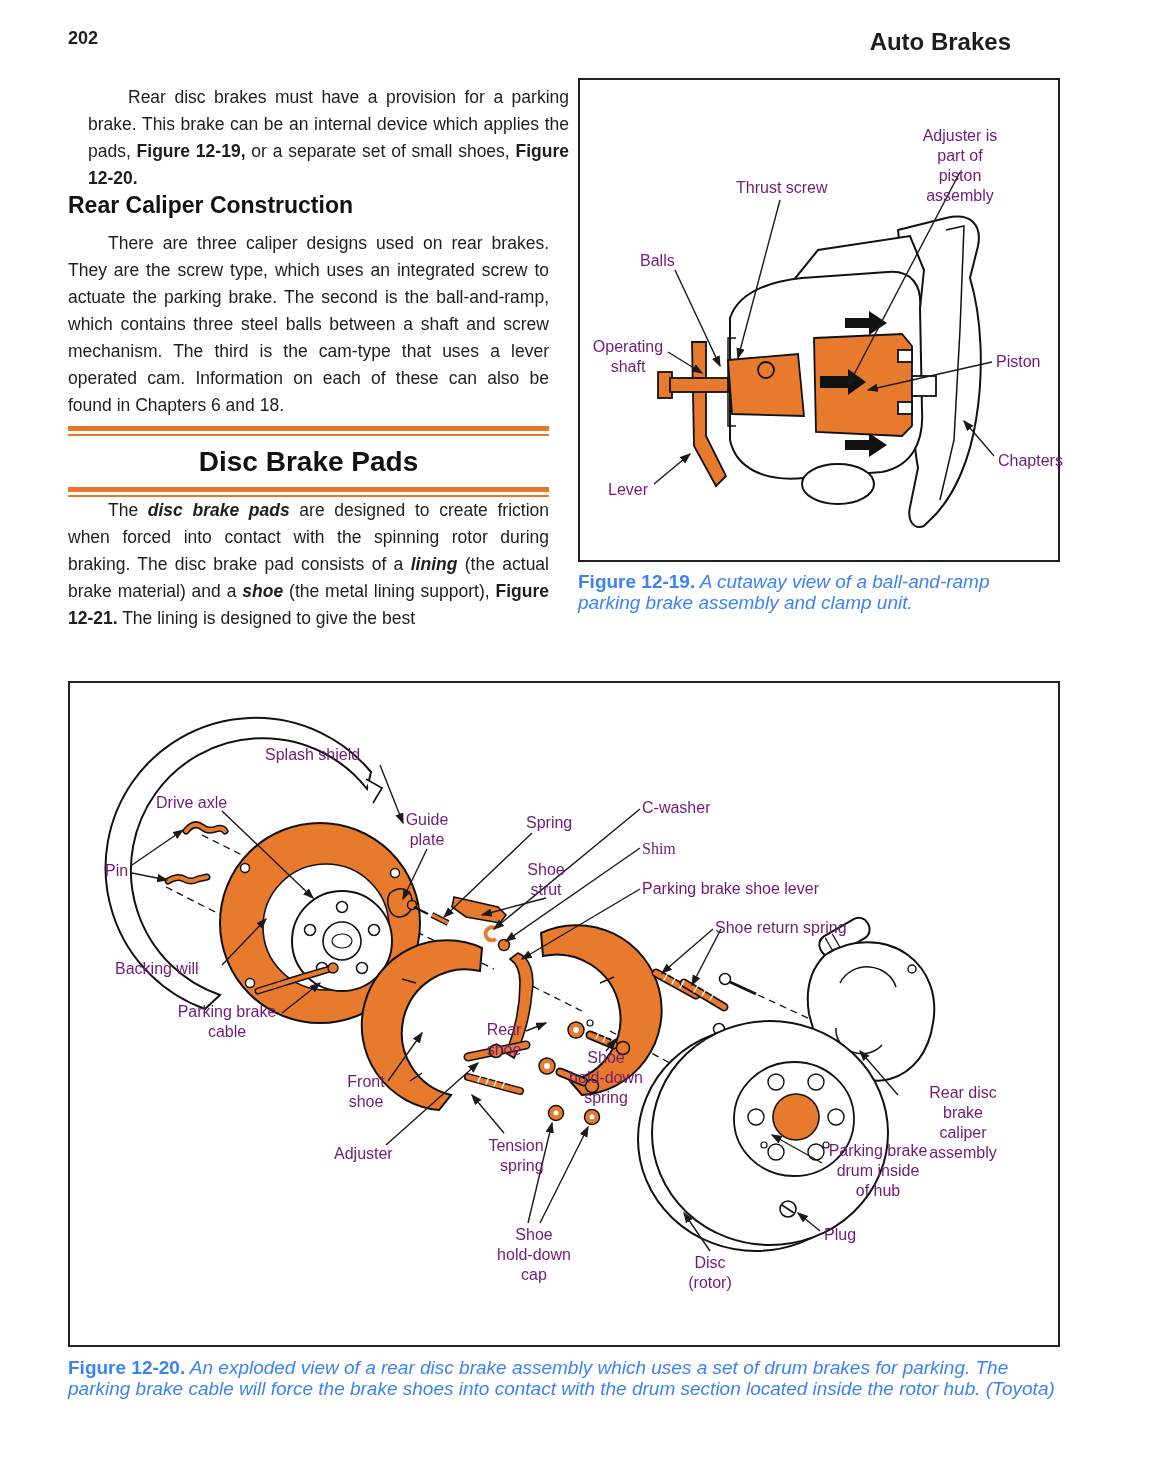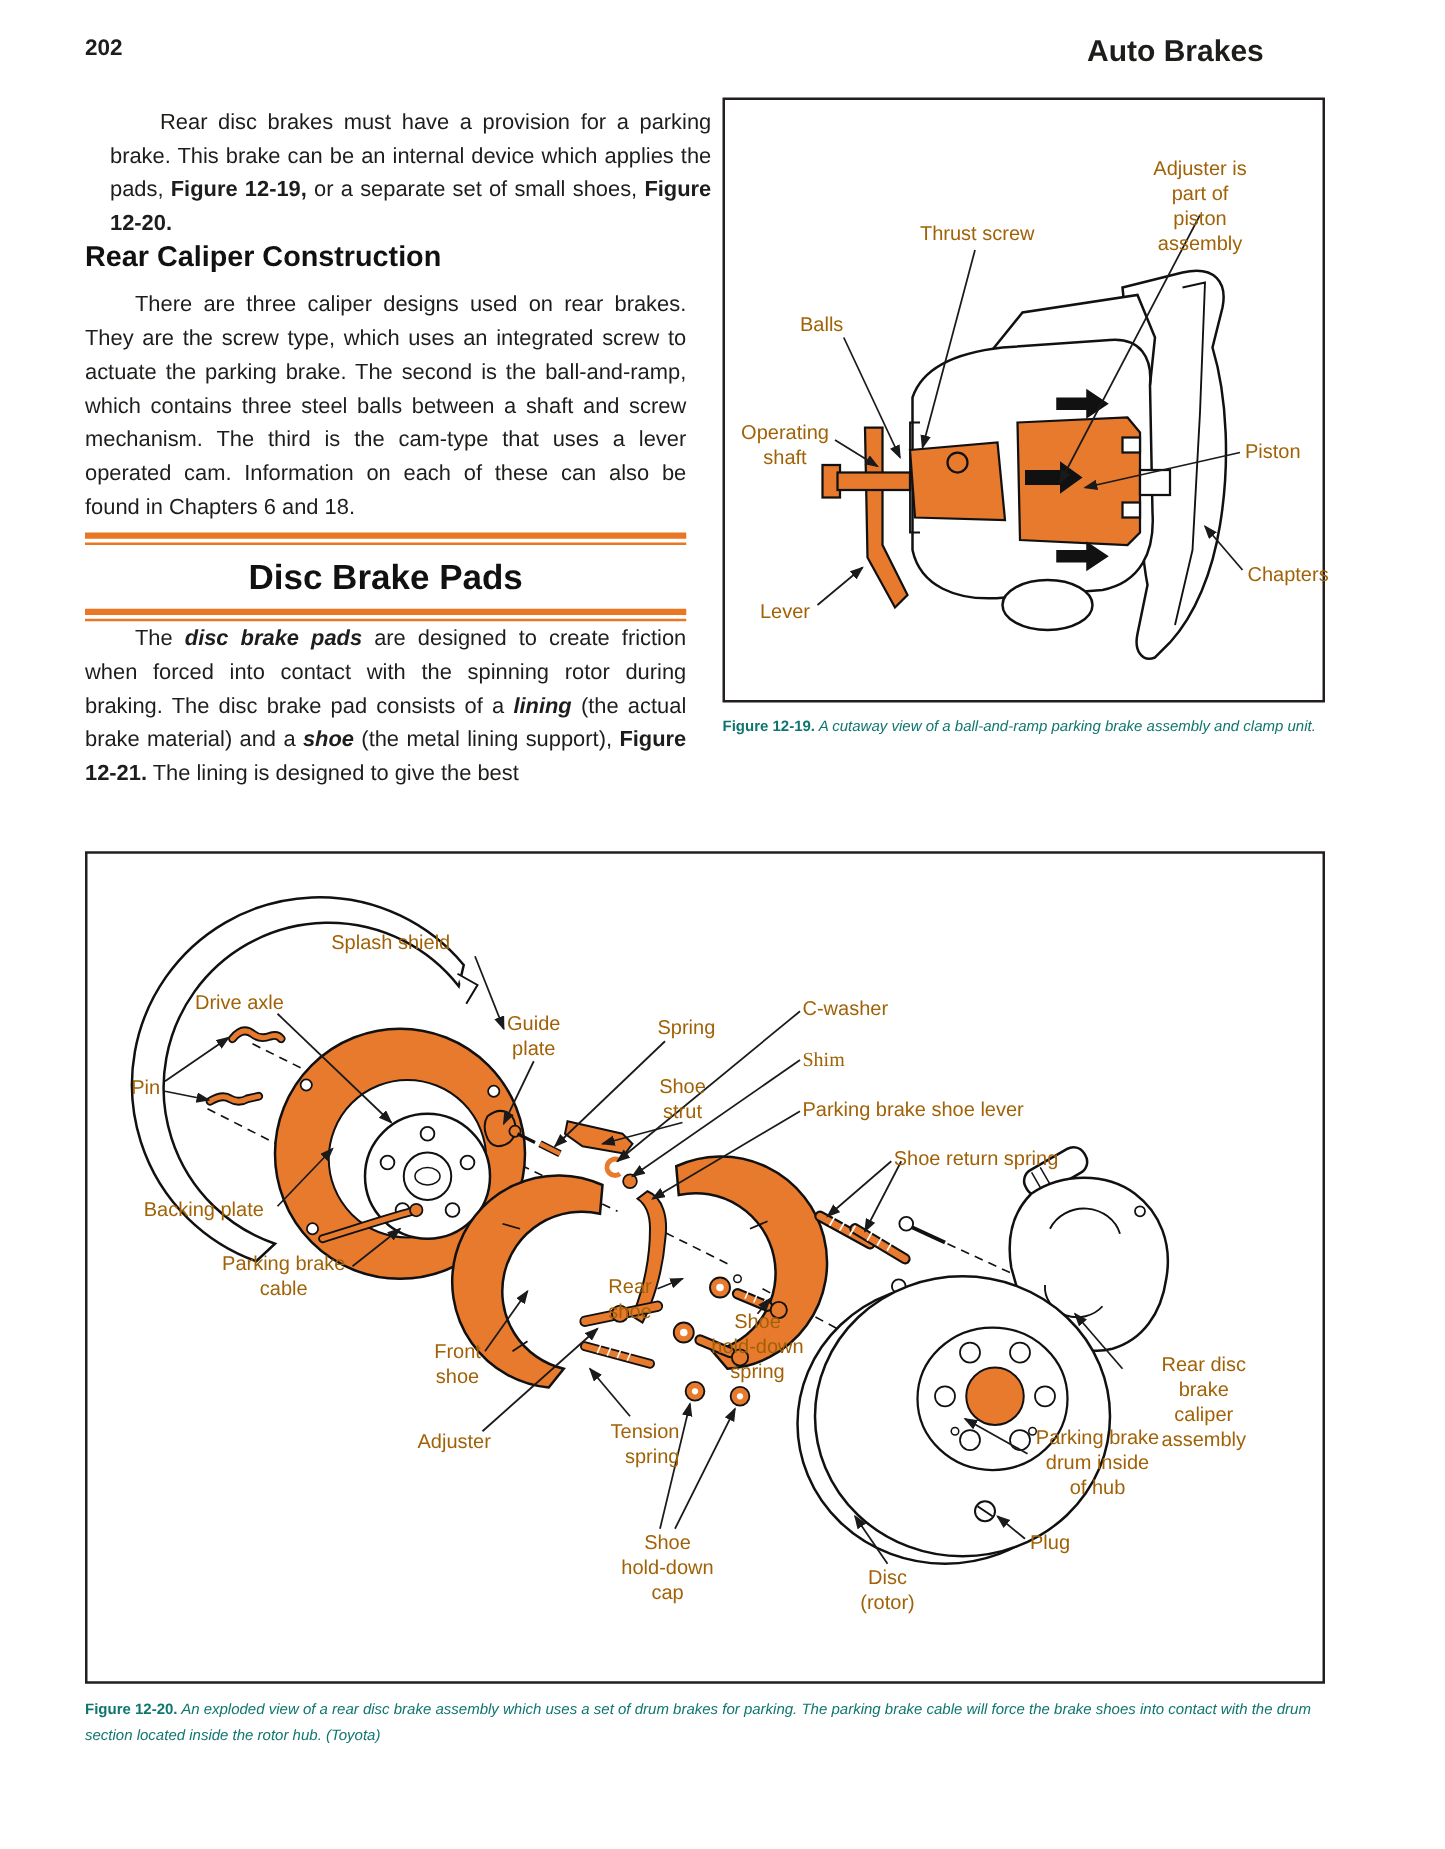--- a/index.html
+++ b/index.html
@@ -12,24 +12,24 @@
   .col{position:absolute;left:68px;width:481px;}
   .body-p{font-size:17.5px;line-height:27px;text-align:justify;margin:0;text-indent:40px;}
   .b{font-weight:bold;}
   .bi{font-weight:bold;font-style:italic;}
   .sec-head{font-size:23px;font-weight:bold;margin:0;color:#111;}
   .dbp-rule{height:3px;border-top:5px solid #e87622;border-bottom:2px solid #e87622;}
   .dbp-title{font-size:28px;font-weight:bold;text-align:center;margin:10px 0 9px 0;color:#111;}
   
   .figbox{position:absolute;border:2px solid #231f20;background:#fff;}
   .figbox svg{position:absolute;left:0;top:0;}
-  .co{position:absolute;font-size:16px;line-height:20px;color:#a16207;white-space:pre-line;}
+  .co{position:absolute;font-size:16px;line-height:20px;color:#701a75;white-space:pre-line;}
   .cc{text-align:center;transform:translateX(-50%);}
   
-  .cap{position:absolute;font-size:12px;line-height:21px;color:#0f766e;}
+  .cap{position:absolute;font-size:19px;line-height:21px;color:#3b82f6;}
   .cap .lbl{font-weight:bold;font-style:normal;}
   .cap .txt{font-style:italic;}
 </style>
 </head>
 <body>
 
 <div class="page">
 
   <div class="pgnum">202</div>
   <div class="runtitle">Auto Brakes</div>
@@ -294,21 +294,21 @@
     <div class="co" style="left:35px;top:178px;">Pin</div>
     <div class="co cc" style="left:357px;top:127px;">Guide
 plate</div>
     <div class="co" style="left:456px;top:130px;">Spring</div>
     <div class="co cc" style="left:476px;top:177px;">Shoe
 strut</div>
     <div class="co" style="left:572px;top:115px;">C-washer</div>
     <div class="co" style="left:572px;top:156px;font-family:Liberation Serif, serif;">Shim</div>
     <div class="co" style="left:572px;top:196px;">Parking brake shoe lever</div>
     <div class="co" style="left:645px;top:235px;">Shoe return spring</div>
-    <div class="co" style="left:45px;top:276px;">Backing plate</div>
+    <div class="co" style="left:45px;top:276px;">Backing will</div>
     <div class="co cc" style="left:157px;top:319px;">Parking brake
 cable</div>
     <div class="co cc" style="left:434px;top:337px;text-align:right;">Rear
 shoe</div>
     <div class="co cc" style="left:296px;top:389px;">Front
 shoe</div>
     <div class="co cc" style="left:536px;top:365px;">Shoe
 hold-down
 spring</div>
     <div class="co" style="left:264px;top:461px;">Adjuster</div>

